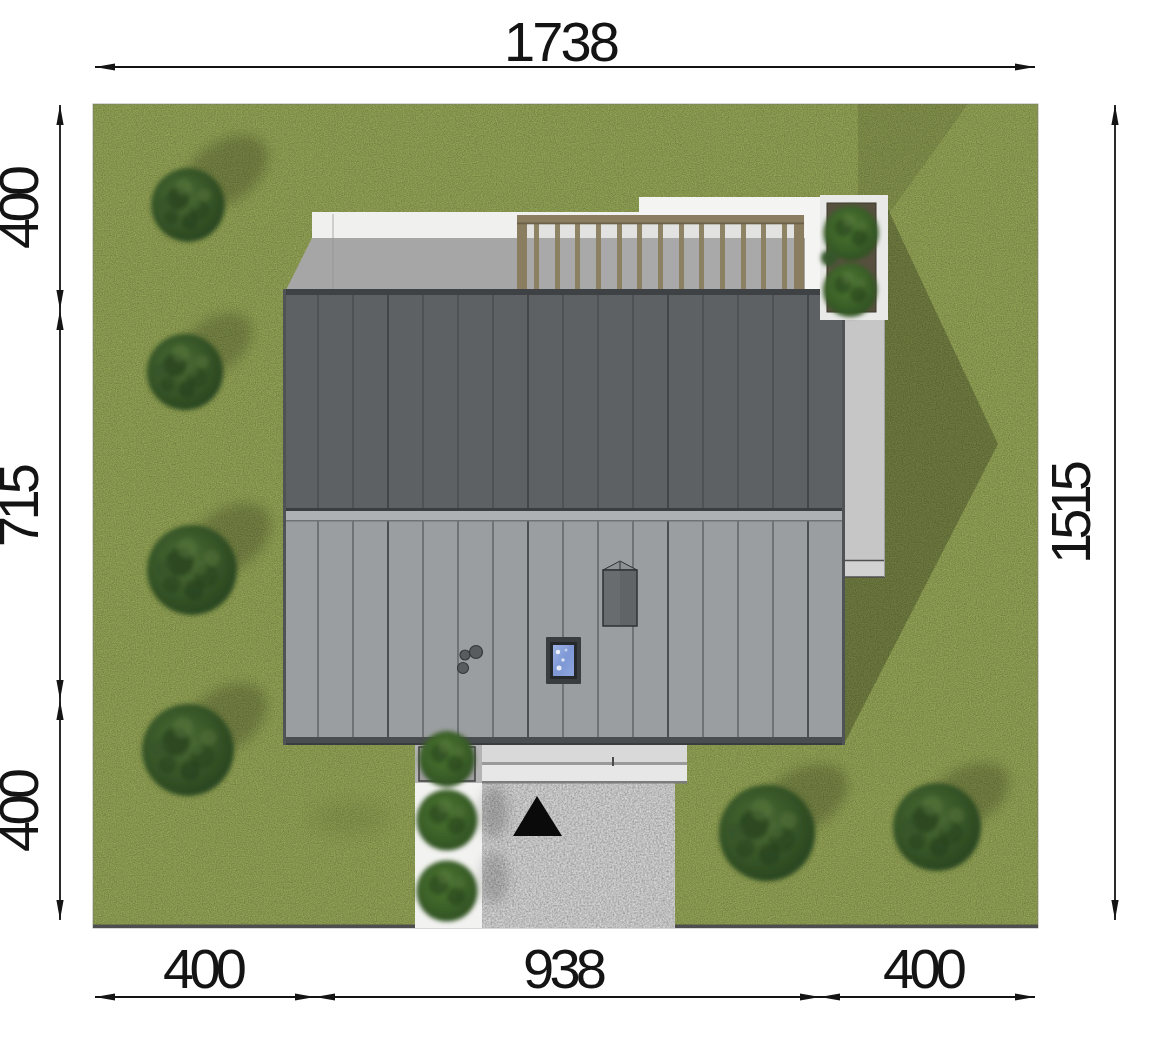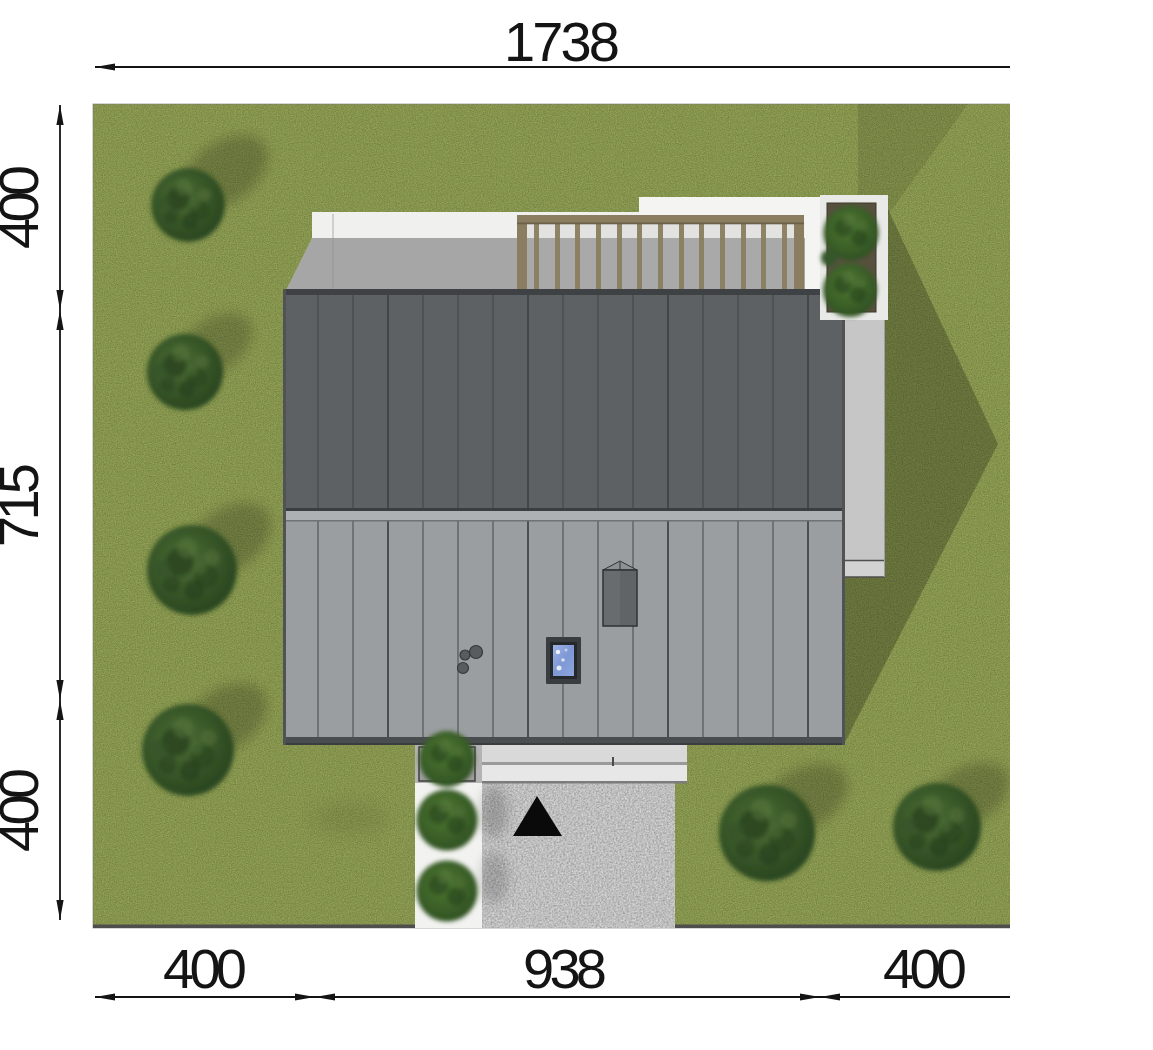--- a/index.html
+++ b/index.html
@@ -1,16 +1,16 @@
 <!DOCTYPE html>
 <html><head>
 <meta charset="utf-8">
 <style>
   html,body{margin:0;padding:0;background:#ffffff;}
-  .stage{width:1010px;height:1050px;position:relative;background:#fff;overflow:hidden;}
+  .stage{width:1153px;height:1050px;position:relative;background:#fff;overflow:hidden;}
   svg{display:block;}
   text{font-family:"Liberation Sans","DejaVu Sans",sans-serif;fill:#141414;}
 </style>
 </head>
 <body>
 
 <div class="stage">
 <svg viewBox="0 0 1153 1050" width="1153" height="1050">
   <defs>
     <filter id="grassTex" x="-2%" y="-2%" width="104%" height="104%">

